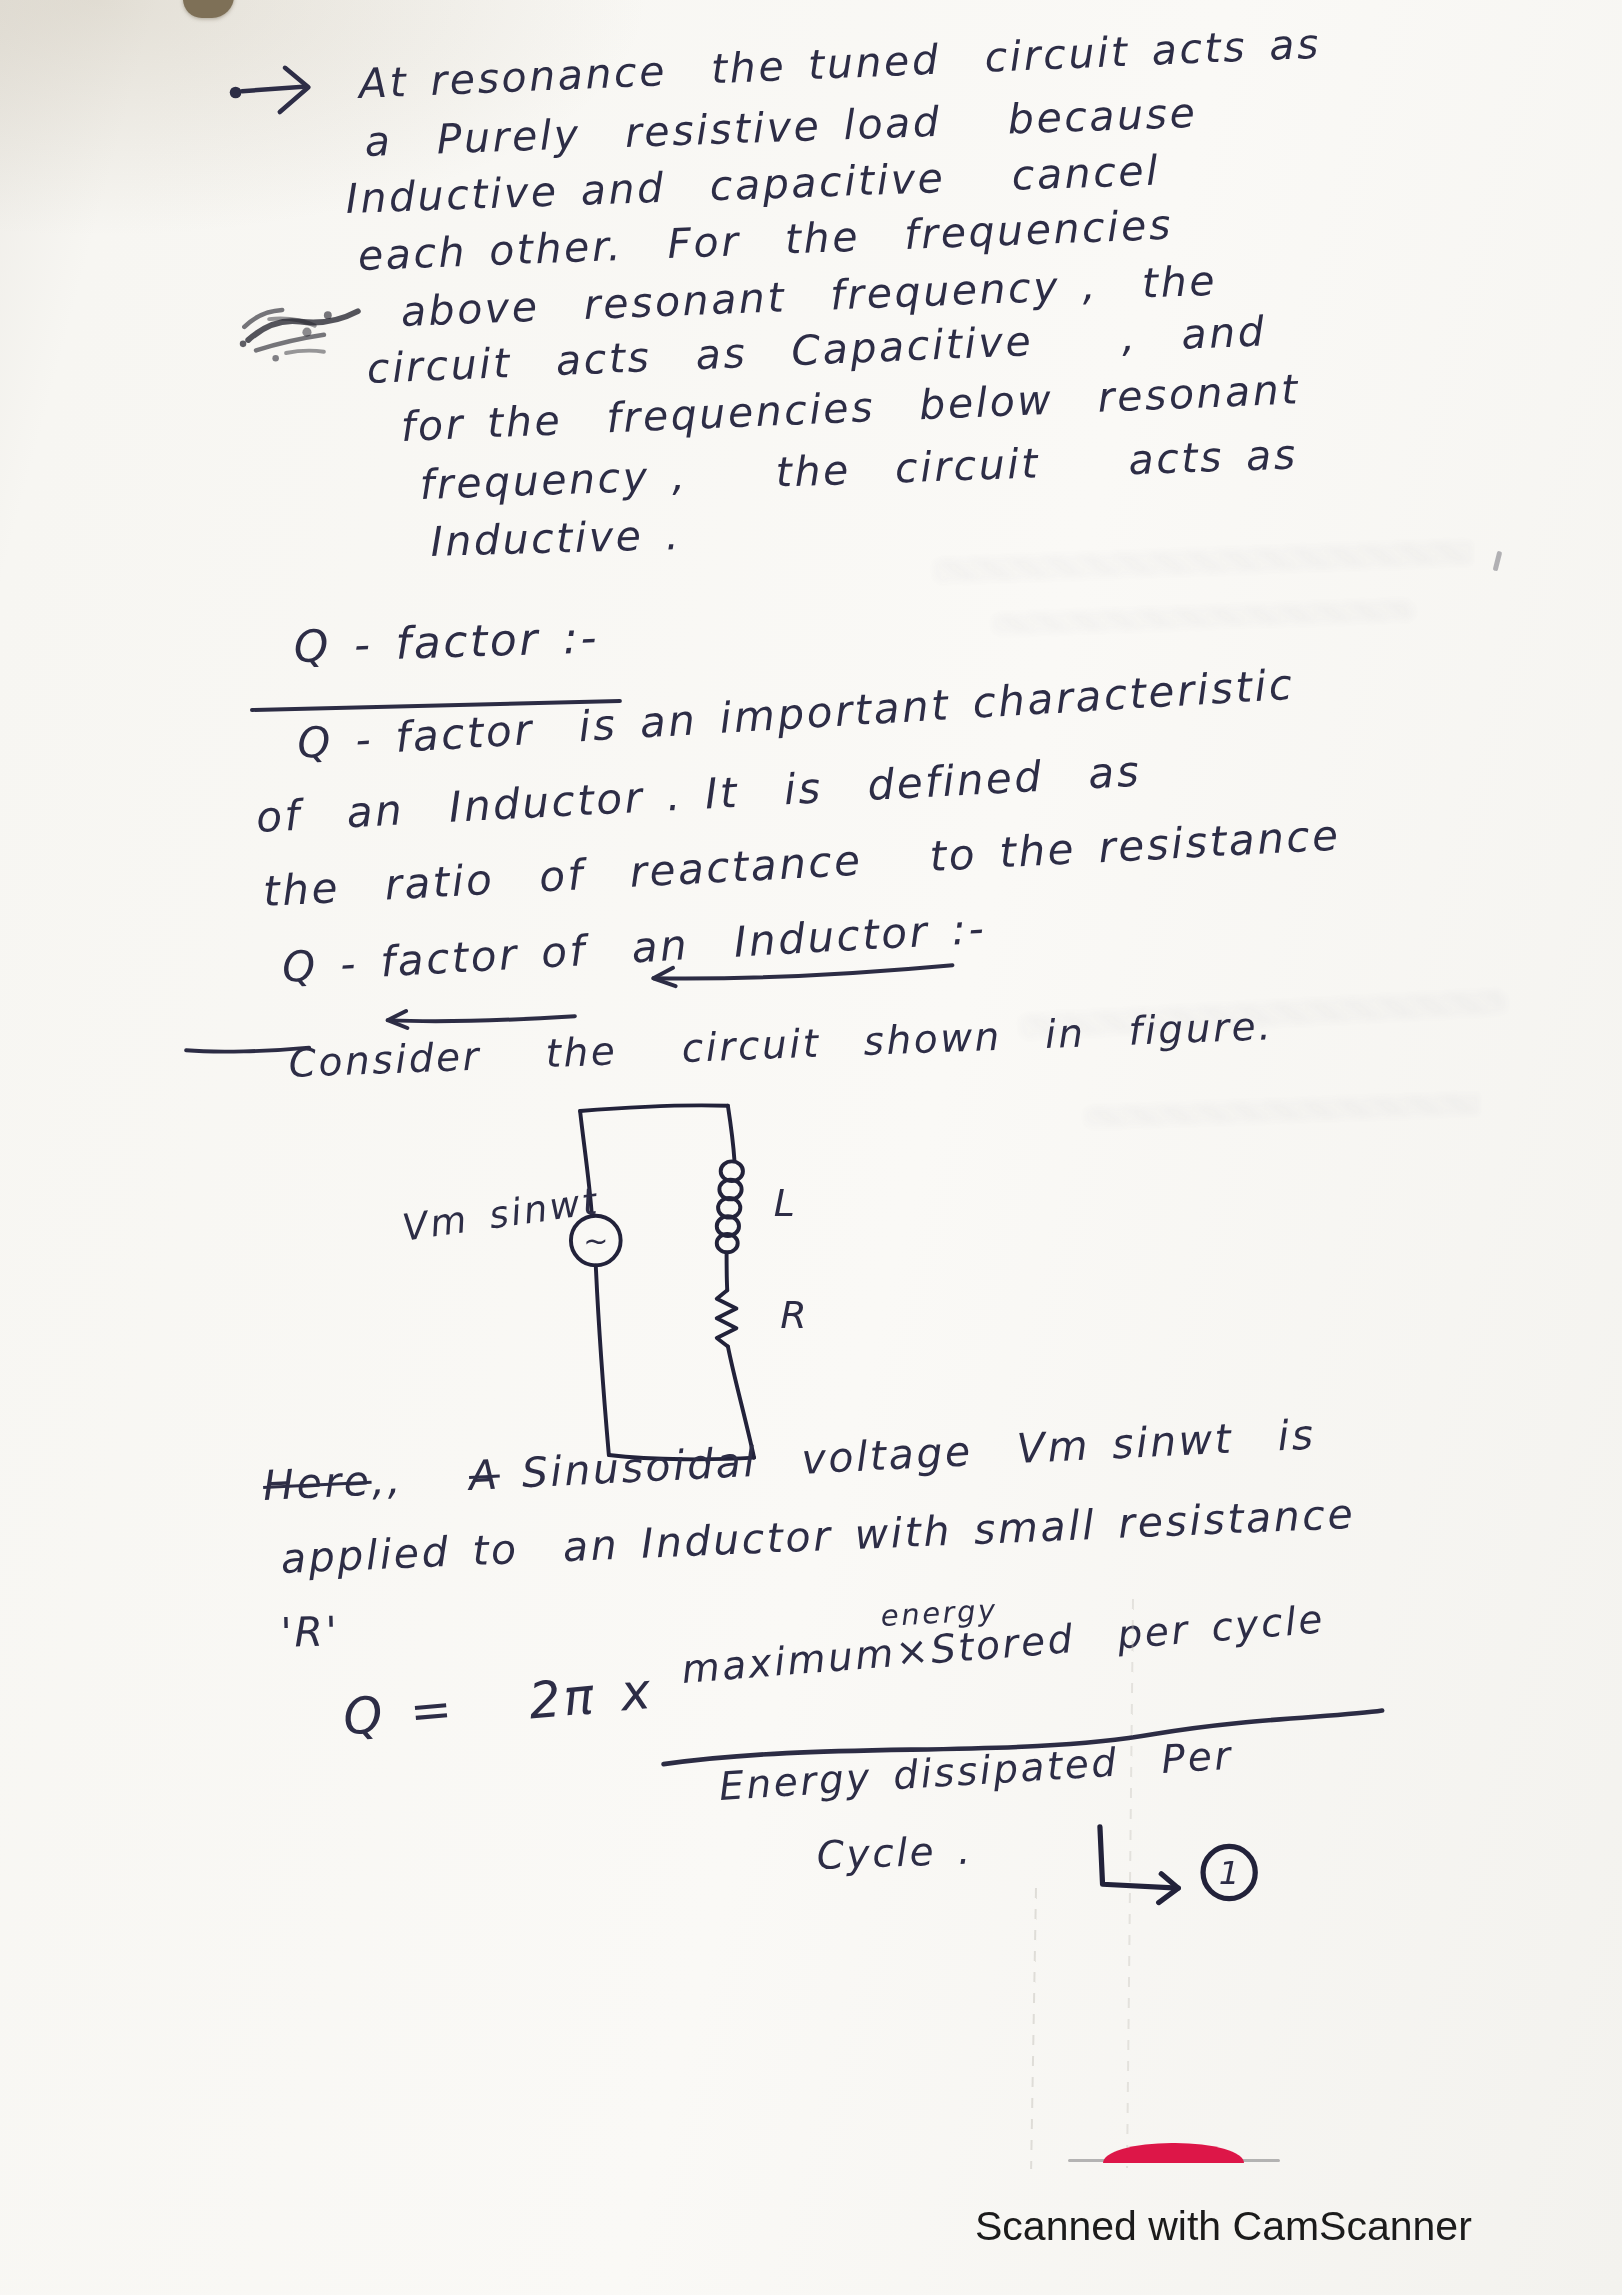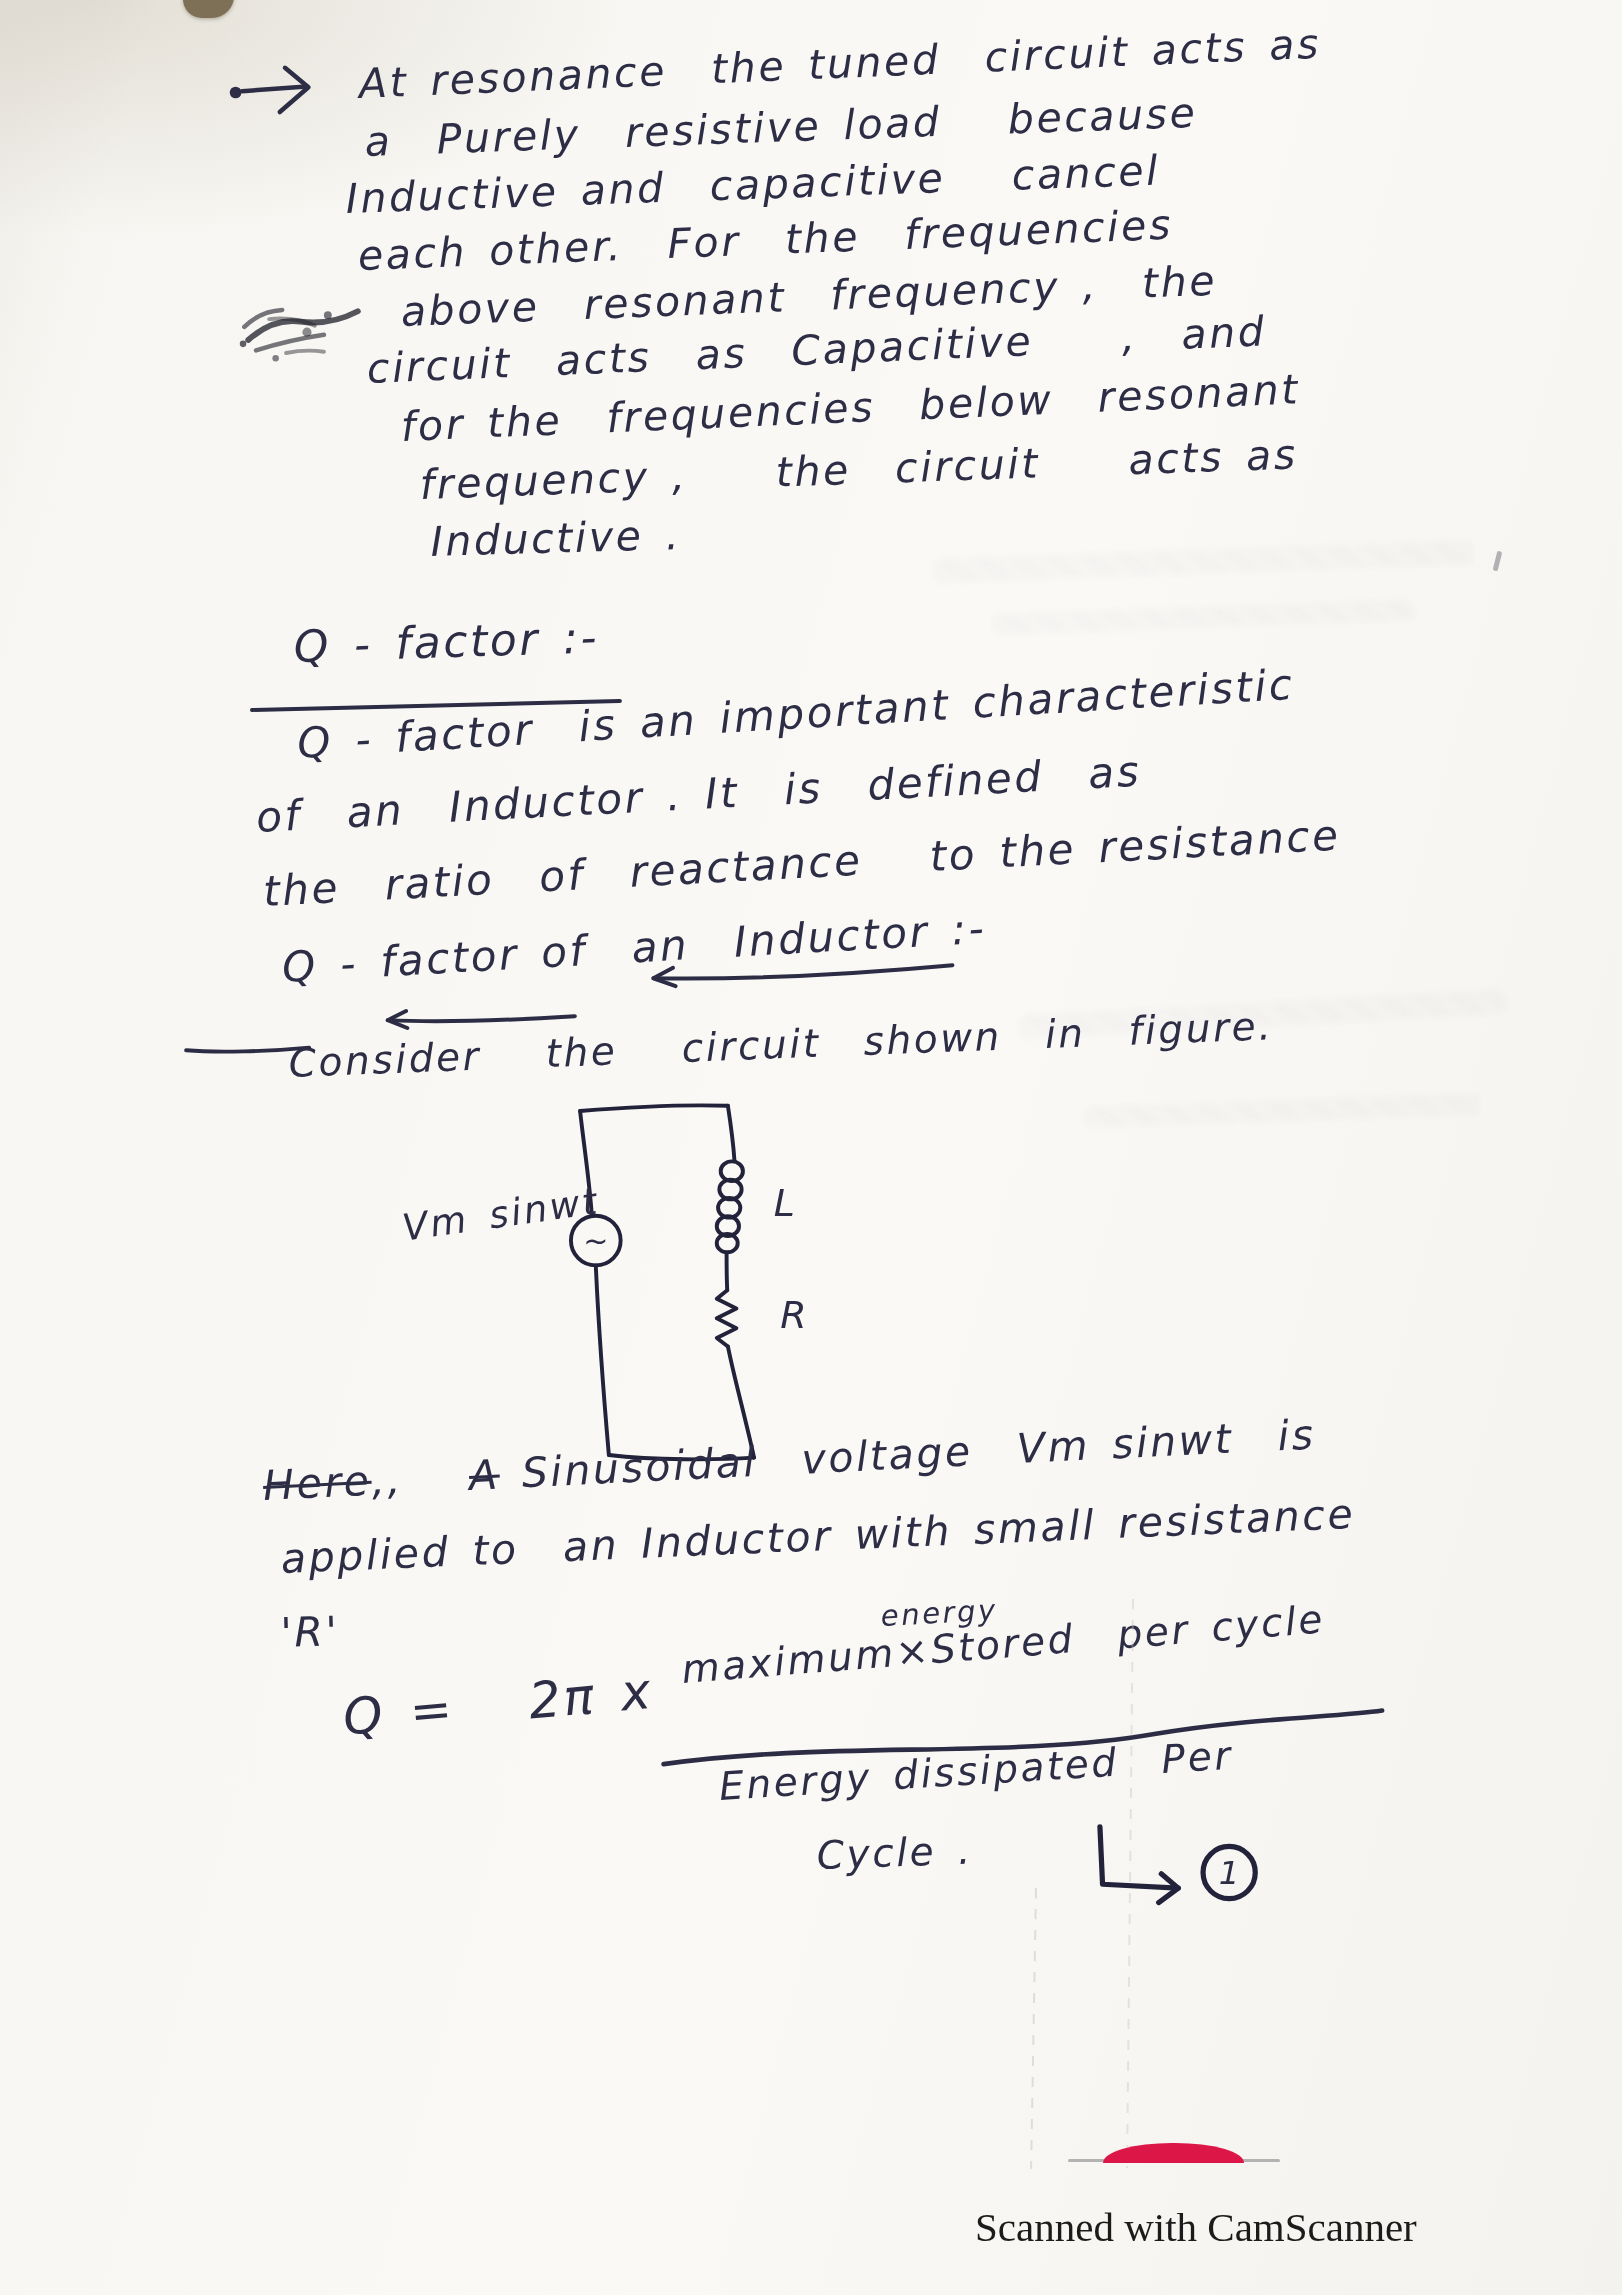--- a/index.html
+++ b/index.html
@@ -31,21 +31,21 @@
     position:absolute;width:2px;opacity:.5;transform-origin:top center;
     background:repeating-linear-gradient(180deg, #c6c3bc 0 10.5px, transparent 10.5px 21px);
   }
   .red-dome{
     position:absolute;left:1103px;top:2143px;width:141px;height:19.6px;
     border-radius:72px 72px 0 0 / 21px 21px 0 0;
   }
   .dome-shadow{position:absolute;left:1068px;top:2159px;width:212px;height:3.3px;
     background:rgba(70,70,75,.38);filter:blur(0.7px);border-radius:2px;}
   .footer-label{
-    position:absolute;left:975px;top:2203px;font-family:Liberation Serif, serif;
+    position:absolute;left:975px;top:2203px;font-family:Liberation Sans, sans-serif;
     font-size:41px;color:#1b1b1b;letter-spacing:0;
   }
   svg{position:absolute;overflow:visible;}
   svg text{font-family:"DejaVu Sans",sans-serif;font-style:italic;fill:#2d2d46;}
 </style>
 </head>
 <body>
 
 <div class="page">
 

